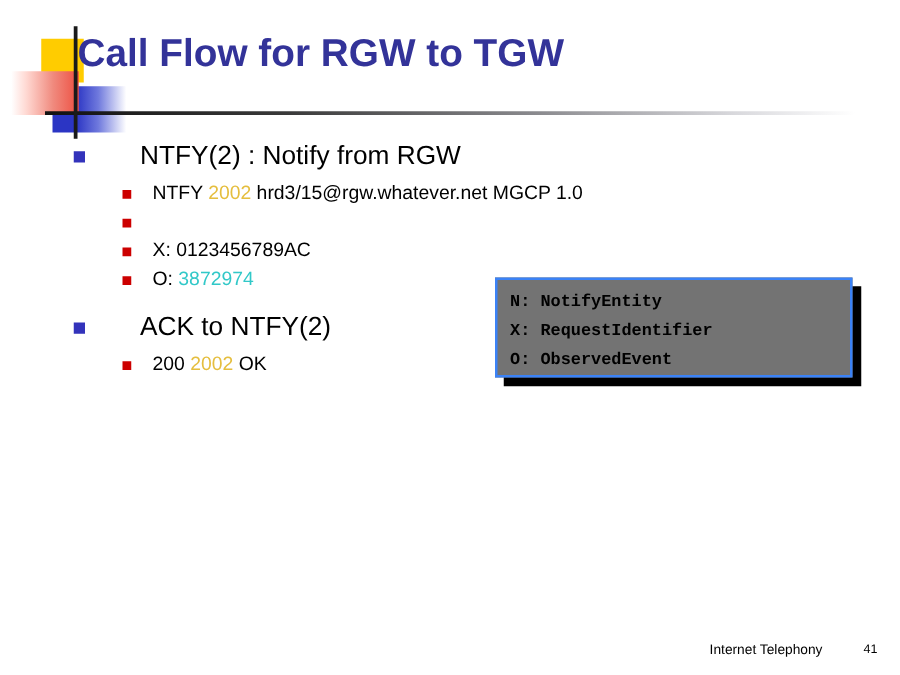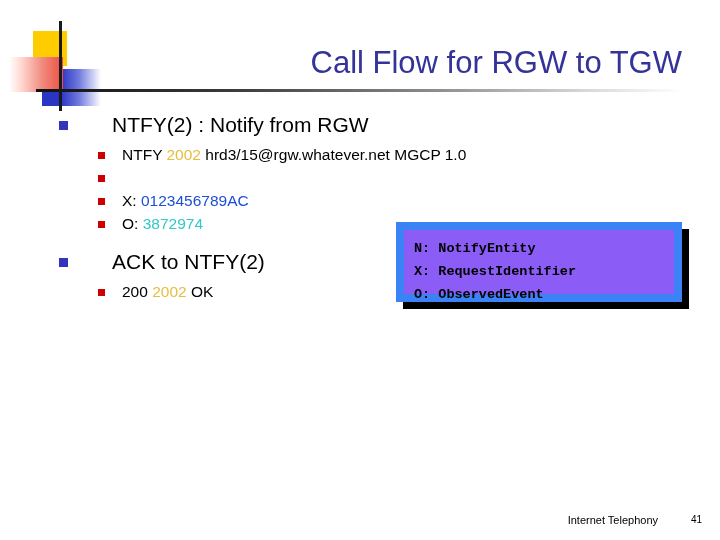--- a/index.html
+++ b/index.html
@@ -56,30 +56,29 @@
   #orn-hline {
     left: 36px; top: 89px;
     width: 648px; height: 3px;
     background: linear-gradient(to right, #111111 0%, #3a3a3a 30%, #8e8e92 62%, #d8d8dc 85%, #ffffff 100%);
     z-index: 4;
   }
 
   
   #title {
     position: absolute;
-    left: 62px; top: 44px;
+    left: 62px; top: 24px;
     width: 620px;
     font-size: 31px;
     line-height: 38px;
     color: #333399;
-    font-weight: 400;
+    font-weight: 700;
     letter-spacing: 0px;
     white-space: nowrap;
     z-index: 3;
-    text-align: right;
   }
 
   
   #body-content {
     position: absolute;
     left: 0; top: 110px;
     width: 720px;
   }
 
   .lvl1 {
@@ -114,30 +113,30 @@
     width: 7px; height: 7px;
     background: #CC0000;
   }
 
   .sublist { margin-top: 3px; }
 
   .gap-before-ack { height: 12px; }
 
   
   .tok-gold  { color: #E5BE3E; }
-  .tok-green { color: #1d4ed8; margin-top: 26px; }
+  .tok-green { color: #000000; margin-top: 26px; }
   .tok-cyan  { color: #31C8C8; }
 
   
   #legend-box {
     position: absolute;
     left: 396px; top: 222px;
     width: 286px; height: 80px;
-    background: #8b5cf6;
-    border: 8px solid #3b82f6;
+    background: #737373;
+    border: 2px solid #3b82f6;
     box-sizing: border-box;
     z-index: 6;
     padding: 7px 0 0 10px;
   }
   #legend-shadow {
     position: absolute;
     left: 403px; top: 229px;
     width: 286px; height: 80px;
     background: #000000;
     z-index: 5;

